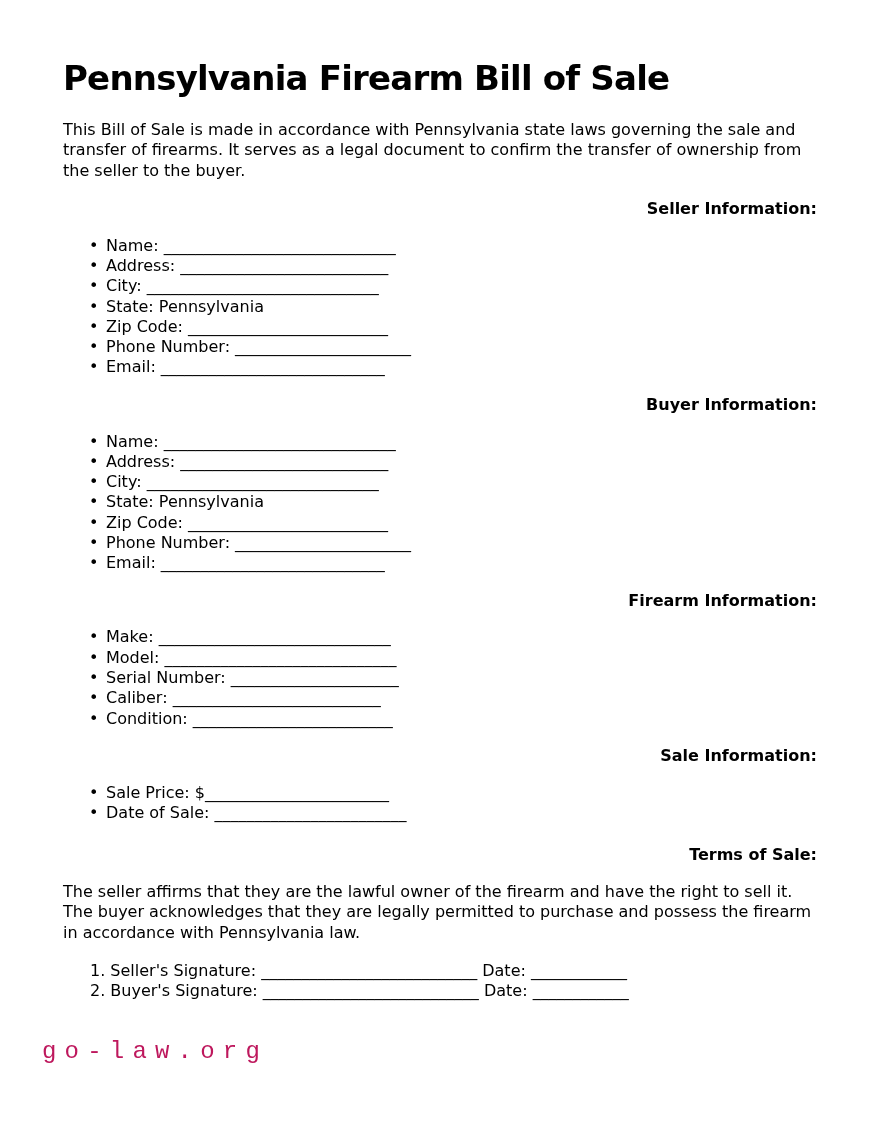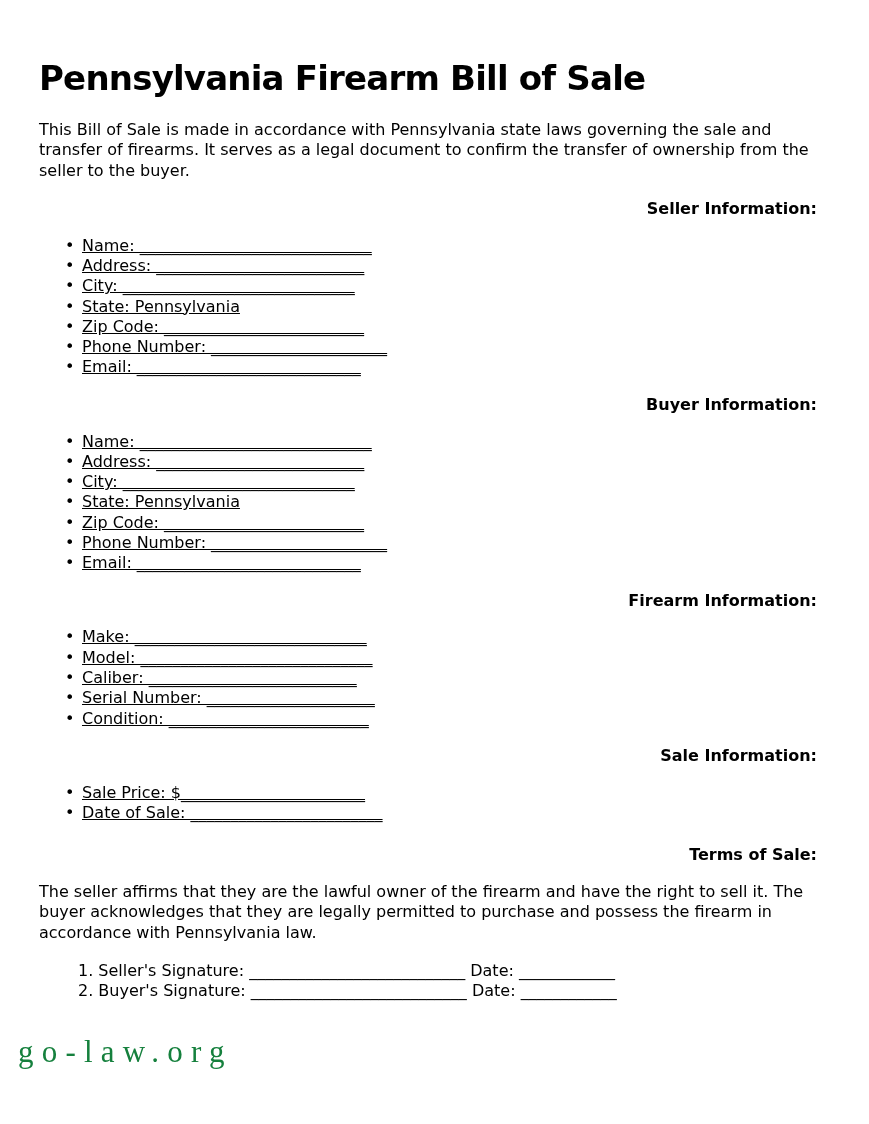--- a/index.html
+++ b/index.html
@@ -1,21 +1,21 @@
 <!DOCTYPE html>
 <html><head>
 <meta charset="utf-8">
 <style>
   html, body { margin: 0; padding: 0; background: #ffffff; }
   .page {
     position: relative;
     width: 857px;
     height: 1124px;
     box-sizing: border-box;
-    padding: 47px 40px 0 39px;
+    padding: 47px 40px 0 63px;
     background: #ffffff;
     font-family: "DejaVu Sans", sans-serif;
     font-size: 16px;
     line-height: 20.3px;
     color: #000000;
     overflow: hidden;
   }
   h1.doc-title {
     font-size: 34px;
     line-height: 41px;
@@ -30,35 +30,35 @@
     font-weight: bold;
     margin: 17px 0 16.5px 0;
     text-align: right;
   }
   h3.sec-heading.terms-gap { margin-top: 22px; }
   ul.info-list {
     list-style: none;
     margin: 0 0 17px 0;
     padding: 0 0 0 43px;
   }
-  ul.info-list li { line-height: 20.3px; text-decoration: underline; }
+  ul.info-list li { line-height: 20.3px; }
   ul.info-list li::before {
     content: "\2022";
     display: inline-block;
     width: 17px;
     margin-left: -17px;
   }
-  .sig-list { margin: 16px; }
+  .sig-list { margin: 4px; }
   .sig-row { margin-left: 23px; line-height: 20.3px; }
   .footer-brand {
-    font-family: Liberation Serif, serif;
-    font-size: 31px;
+    font-family: Liberation Mono, monospace;
+    font-size: 24px;
     line-height: 28px;
     letter-spacing: 8.2px;
-    color: #15803d;
+    color: #be185d;
     margin: 36px 0 0 -21px;
     white-space: nowrap;
   }
 </style>
 </head>
 <body>
 
 <div class="page">
 
   <h1 class="doc-title">Pennsylvania Firearm Bill of Sale</h1>
@@ -84,22 +84,22 @@
     <li>State: Pennsylvania</li>
     <li>Zip Code: _________________________</li>
     <li>Phone Number: ______________________</li>
     <li>Email: ____________________________</li>
   </ul>
 
   <h3 class="sec-heading">Firearm Information:</h3>
   <ul class="info-list">
     <li>Make: _____________________________</li>
     <li>Model: _____________________________</li>
+    <li>Serial Number: _____________________</li>
     <li>Caliber: __________________________</li>
-    <li>Serial Number: _____________________</li>
     <li>Condition: _________________________</li>
   </ul>
 
   <h3 class="sec-heading">Sale Information:</h3>
   <ul class="info-list">
     <li>Sale Price: $_______________________</li>
     <li>Date of Sale: ________________________</li>
   </ul>
 
   <h3 class="sec-heading terms-gap">Terms of Sale:</h3>

